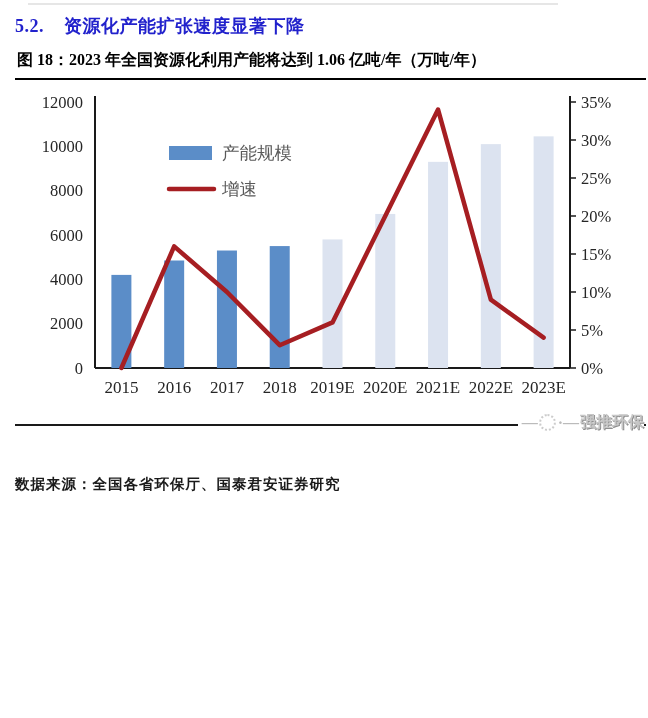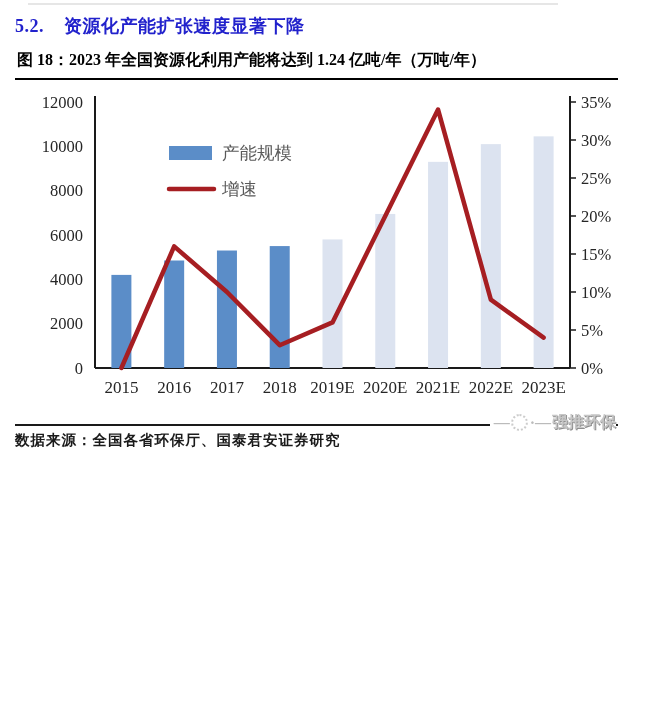--- a/index.html
+++ b/index.html
@@ -1,21 +1,21 @@
 <!DOCTYPE html>
 <html><head>
 <meta charset="utf-8">
 <style>
   * { box-sizing: border-box; }
   html,body { margin:0; padding:0; background:#ffffff; }
   .page {
     position: relative;
     width: 648px; height: 718px;
     background: #fff;
-    padding: 10px 30px 0 15px;
+    padding: 10px 2px 0 15px;
     font-family: "Liberation Serif", "DejaVu Serif", serif;
     color: #111;
     overflow: hidden;
   }
   .top-divider {
     position: absolute; top: 3px; left: 28px; width: 530px; height: 2px;
     background: #dcdcdc; opacity: .7;
   }
   .section-heading {
     font-size: 18px; font-weight: bold;
@@ -39,20 +39,21 @@
   svg text { font-family: "Liberation Serif", "DejaVu Serif", serif; }
   .figure-footer {
     position: relative;
     border-top: 2px solid #1a1a1a;
     margin-top: 18px;
     padding-top: 5px;
   }
   .source-line {
     font-size: 14.5px; font-weight: bold; color: #1a1a1a;
     letter-spacing: 1px;
+    margin-top: 44px;
   }
   .watermark {
     position: absolute; right: 2px; top: -14px;
     display: flex; align-items: center;
     background: #fff; padding-left: 4px;
     color: #c6c6c6; font-weight: bold; font-size: 16px;
     text-shadow: 1px 1px 0 #8f8f8f;
     white-space: nowrap;
   }
   .watermark .wm-circle {
@@ -67,21 +68,21 @@
 
 <div class="page" style="--heading-color: #2222cc;">
   <div class="top-divider"></div>
 
   <h2 class="section-heading">
     <span class="sec-num">5.2.</span><span>资源化产能扩张速度显著下降</span>
   </h2>
 
 
   <div class="figure-title">
-    <span>图 18：</span><span>2023 年全国资源化利用产能将达到 1.24 亿吨/年（万吨/年）</span>
+    <span>图 18：</span><span>2023 年全国资源化利用产能将达到 1.06 亿吨/年（万吨/年）</span>
   </div>
 
   <div class="chart-wrap">
     <svg id="chart-svg" width="628" height="320">
         <text x="68" y="291.5" text-anchor="end" font-size="16.5" fill="#262626">0</text>
         <text x="68" y="247.16666666666669" text-anchor="end" font-size="16.5" fill="#262626">2000</text>
         <text x="68" y="202.83333333333334" text-anchor="end" font-size="16.5" fill="#262626">4000</text>
         <text x="68" y="158.5" text-anchor="end" font-size="16.5" fill="#262626">6000</text>
         <text x="68" y="114.16666666666669" text-anchor="end" font-size="16.5" fill="#262626">8000</text>
         <text x="68" y="69.83333333333331" text-anchor="end" font-size="16.5" fill="#262626">10000</text>

